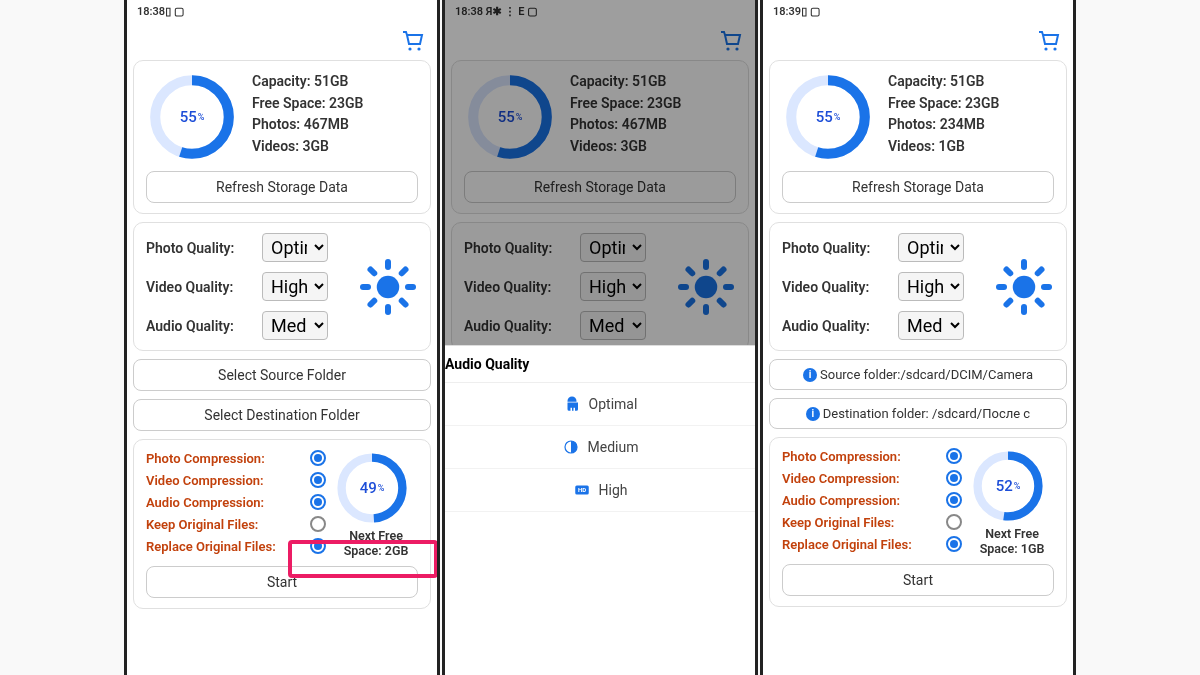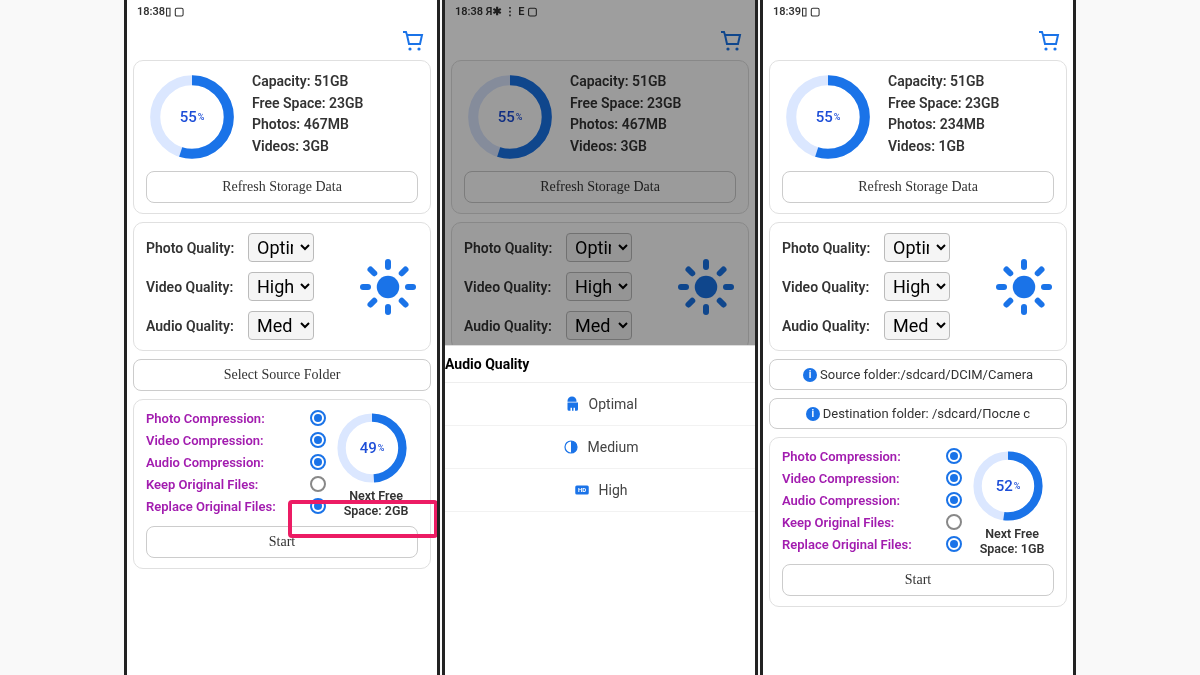--- a/index.html
+++ b/index.html
@@ -16,33 +16,33 @@
   .card { background: #fff; border: 1px solid #e0e0e0; border-radius: 10px; padding: 10px 12px; }
   .storage-card { display: flex; flex-direction: column; gap: 8px; }
   .storage-row { display: flex; gap: 14px; align-items: flex-start; }
   .donut-wrap { width: 92px; height: 92px; position: relative; flex-shrink: 0; }
   .donut-svg { width: 100%; height: 100%; transform: rotate(-90deg); }
   .donut-track { fill: none; stroke: #dbe7ff; stroke-width: 11; }
   .donut-val  { fill: none; stroke: #1a73e8; stroke-width: 11; stroke-linecap: butt; }
   .donut-label { position: absolute; inset: 0; display: flex; align-items: center; justify-content: center; font-size: 15px; font-weight: 500; color: #1d4ed8; }
   .donut-label sub { font-size: 9px; margin-left: 1px; }
   .stats { flex: 1; font-size: 14px; font-weight: 600; color: #333; line-height: 1.55; }
-  .btn { width: 100%; border: 1px solid #ccc; background: #fff; border-radius: 8px; padding: 7px 24px; font-size: 14px; color: #333; text-align: center; cursor: pointer; font-family: Liberation Serif, serif; }
+  .btn { width: 100%; border: 1px solid #ccc; background: #fff; border-radius: 8px; padding: 7px 24px; font-size: 14px; color: #333; text-align: center; cursor: pointer; }
   .quality-card { display: flex; align-items: center; gap: 8px; }
   .quality-rows { flex: 1; display: flex; flex-direction: column; gap: 10px; }
-  .qrow { display: flex; align-items: center; gap: 6px; font-size: 14px; font-weight: 600; color: #333; }
+  .qrow { display: flex; align-items: center; gap: 20px; font-size: 14px; font-weight: 600; color: #333; }
   .qrow label { width: 96px; flex-shrink: 0; }
   .select { border: 1px solid #bbb; border-radius: 4px; padding: 2px 4px; font-size: 18px; background: #f5f5f5; width: 66px; }
   .sun-icon { width: 60px; height: 60px; color: #1a73e8; flex-shrink: 0; }
   .folders { display: flex; flex-direction: column; gap: 8px; }
   .info-btn { display: flex; align-items: center; justify-content: center; gap: 3px; border: 1px solid #ccc; border-radius: 8px; padding: 7px 4px; font-size: 13px; color: #333; cursor: pointer; }
   .info-btn .i { background: #1a73e8; color: #fff; border-radius: 50%; width: 14px; height: 14px; font-size: 10px; display: inline-flex; align-items: center; justify-content: center; font-weight: 700; flex-shrink: 0; }
   .compress-card { display: flex; flex-direction: column; gap: 8px; position: relative; }
   .compress-top { display: flex; gap: 8px; }
-  .compress-rows { flex: 1; display: flex; flex-direction: column; gap: 6px; font-size: 13px; font-weight: 600; color: #a21caf; }
+  .compress-rows { flex: 1; display: flex; flex-direction: column; gap: 6px; font-size: 13px; font-weight: 600; color: #c2410c; }
   .crow { display: flex; align-items: center; justify-content: space-between; }
   .crow .radio { width: 16px; height: 16px; border: 2px solid #1a73e8; border-radius: 50%; display: inline-flex; align-items: center; justify-content: center; }
   .crow .radio.on::after { content: ""; width: 8px; height: 8px; background: #1a73e8; border-radius: 50%; }
   .crow .radio.off { border-color: #888; }
   .donut-sm { width: 76px; height: 76px; }
   .next-free { font-size: 12.5px; font-weight: 600; color: #333; text-align: center; margin-top: 2px; }
   .highlight-box { position: absolute; border: 4px solid #ec1c64; border-radius: 4px; pointer-events: none; }
 
   
   .dim { position: absolute; inset: 0; background: rgba(0,0,0,.38); z-index: 5; }
@@ -126,20 +126,21 @@
               <line x1="5" y1="5" x2="6.5" y2="6.5"></line>
               <line x1="17.5" y1="17.5" x2="19" y2="19"></line>
               <line x1="5" y1="19" x2="6.5" y2="17.5"></line>
               <line x1="17.5" y1="6.5" x2="19" y2="5"></line>
             </g>
           </svg>
       </div>
 
       <div class="folders">
         <button class="btn">Select Source Folder</button>
+        <button class="btn">Select Destination Folder</button>
       </div>
 
       <div class="card compress-card">
         <div class="compress-top">
           <div class="compress-rows">
             <div class="crow">
                 <span>Photo Compression:</span>
                 <span class="radio on"></span>
               </div>
             <div class="crow">

